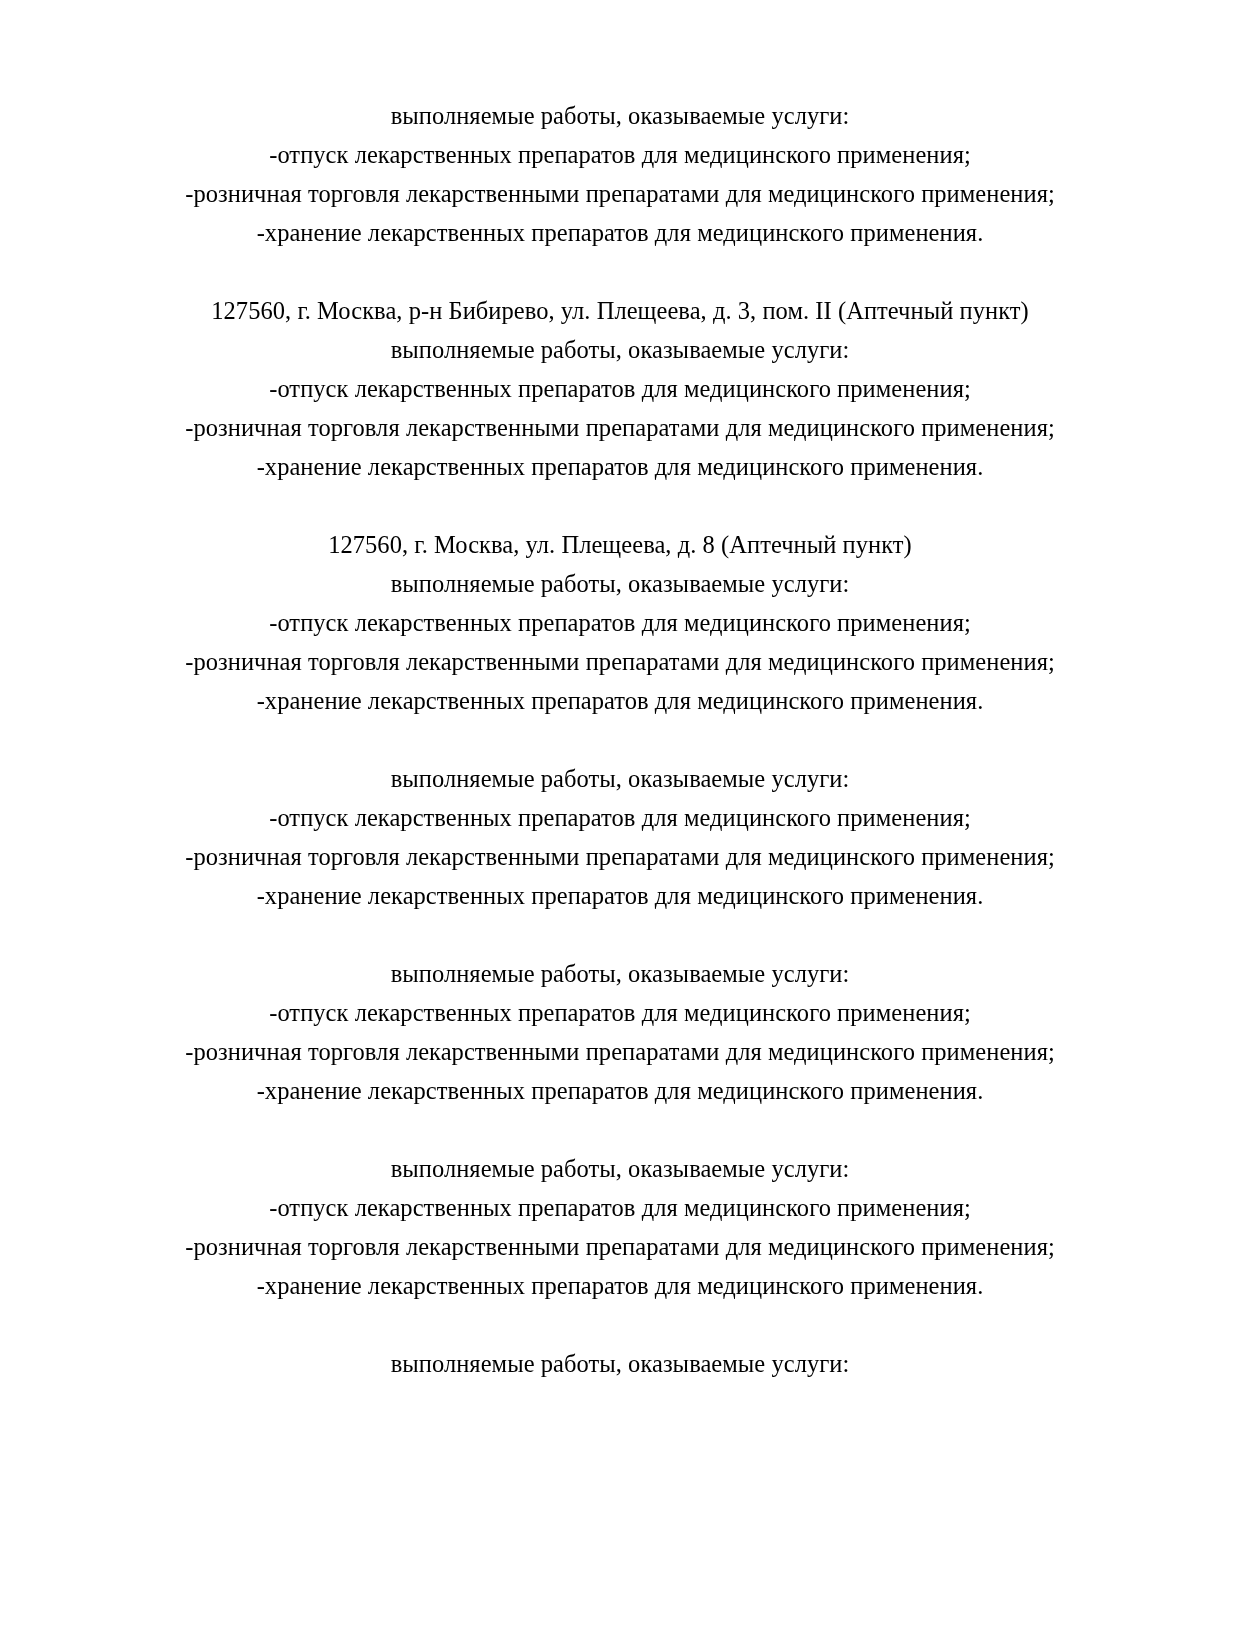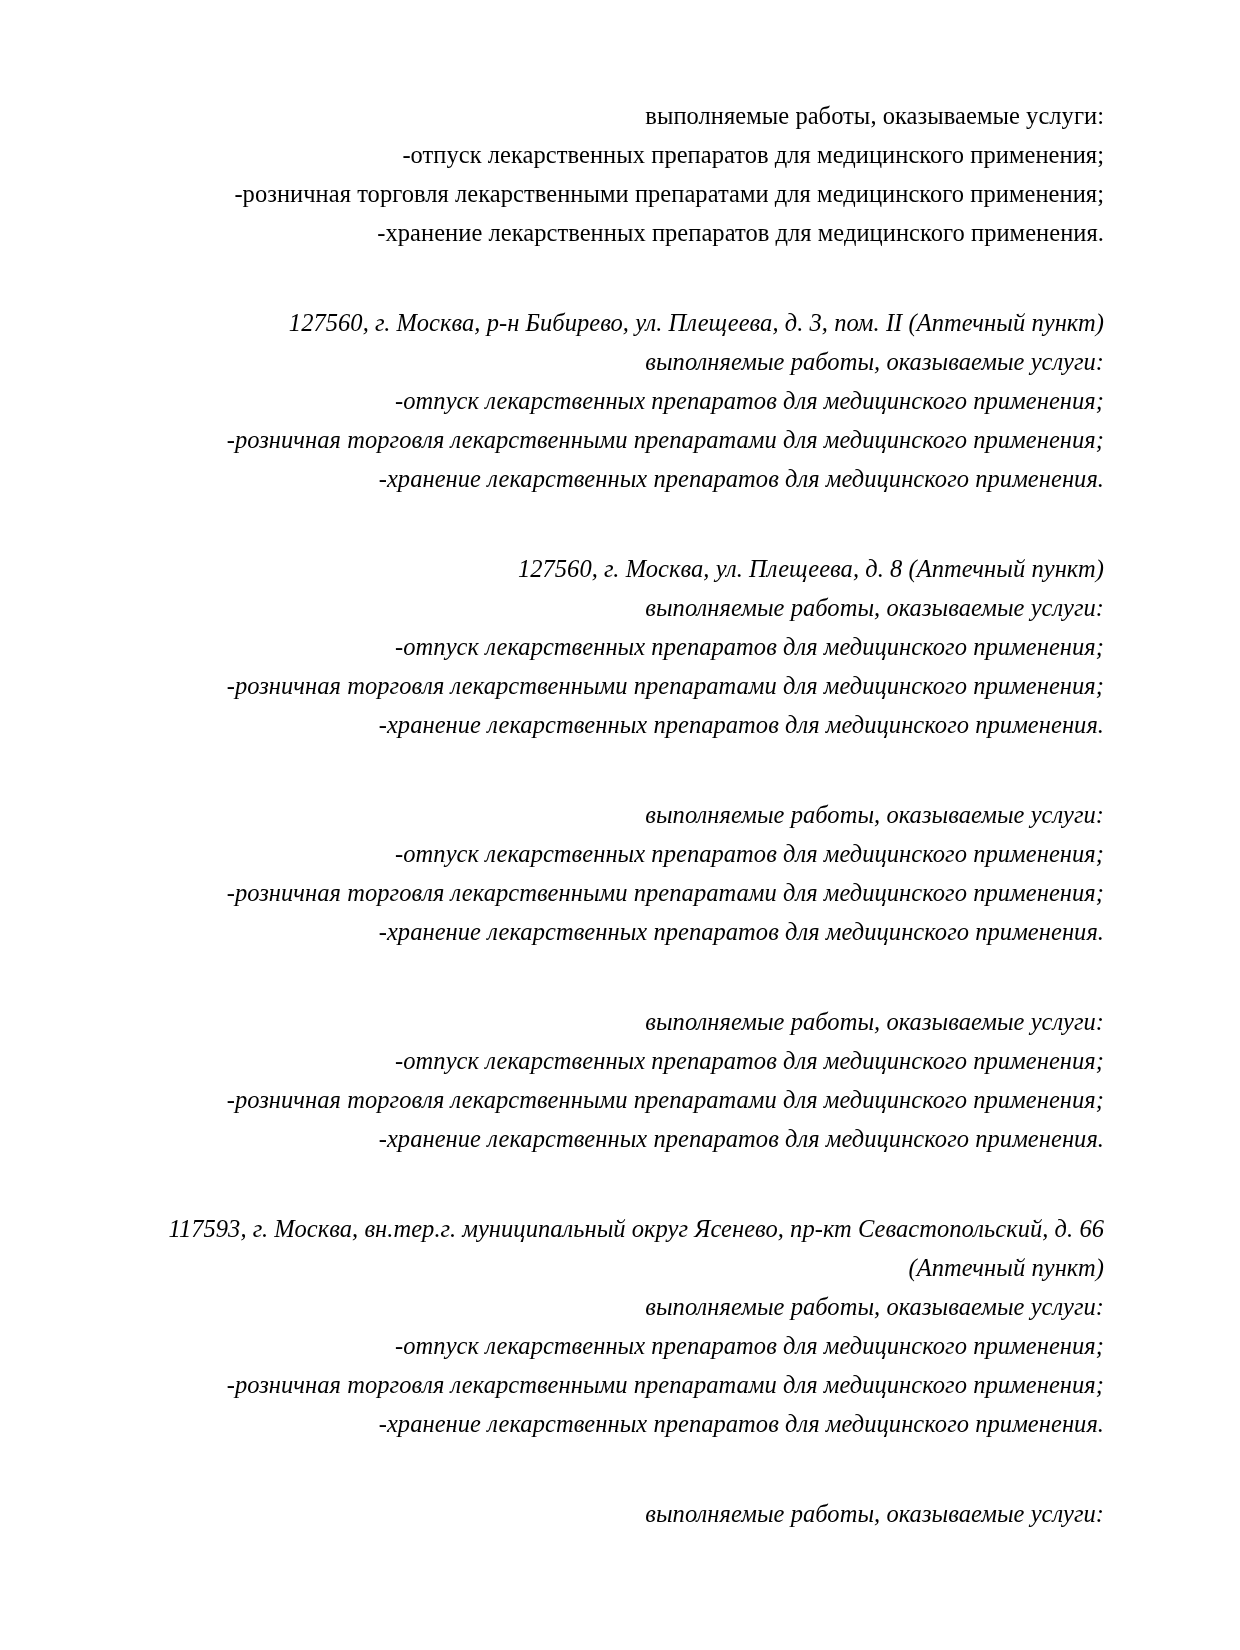--- a/index.html
+++ b/index.html
@@ -23,28 +23,27 @@
     position: absolute;
     left: 136px;
     top: 96px;
     width: 968px;
   }
   .line {
     font-size: 24.5px;
     line-height: 39px;
     white-space: pre-wrap;
     letter-spacing: 0.05px;
-    text-align: right;
+    text-align: center;
   }
   .block {
     margin: 0;
   }
   .block + .block {
-    margin-top: 51px;
-    font-style: italic;
+    margin-top: 39px;
   }
   .addr {
     
   }
 </style>
 </head>
 <body>
 
 <div class="page">
   <div class="content">
@@ -80,21 +79,20 @@
     </div>
 
     <div class="block">
       <div class="line">выполняемые работы, оказываемые услуги:</div>
       <div class="line">-отпуск лекарственных препаратов для медицинского применения;</div>
       <div class="line">-розничная торговля лекарственными препаратами для медицинского применения;</div>
       <div class="line">-хранение лекарственных препаратов для медицинского применения.</div>
     </div>
 
     <div class="block">
-      <div class="line addr">117593, г. Москва, вн.тер.г. муниципальный округ Ясенево, пр-кт Севастопольский, д. 66 (Аптечный пункт)</div>
       <div class="line">выполняемые работы, оказываемые услуги:</div>
       <div class="line">-отпуск лекарственных препаратов для медицинского применения;</div>
       <div class="line">-розничная торговля лекарственными препаратами для медицинского применения;</div>
       <div class="line">-хранение лекарственных препаратов для медицинского применения.</div>
     </div>
 
     <div class="block">
       <div class="line">выполняемые работы, оказываемые услуги:</div>
 
     </div>

